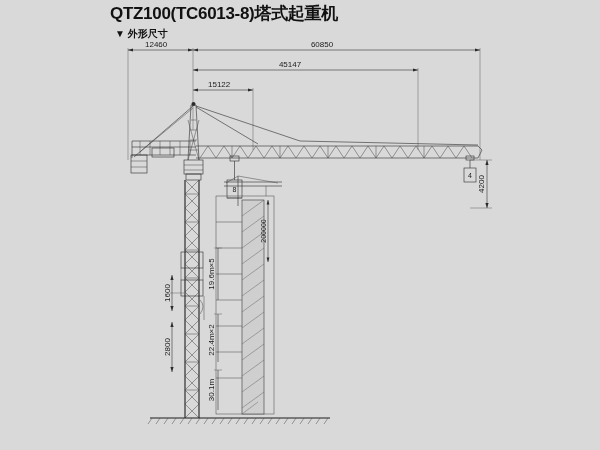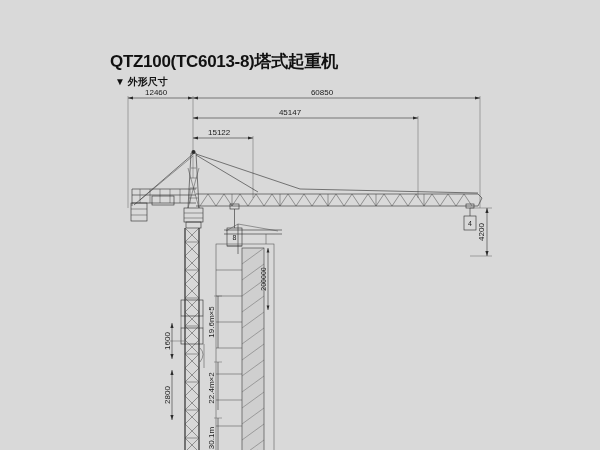--- a/index.html
+++ b/index.html
@@ -3,21 +3,21 @@
 <meta charset="utf-8">
 <style>
   html,body{margin:0;padding:0;}
   body{
     width:600px;height:450px;
     background:#d9d9d9;
     font-family:"Liberation Sans",sans-serif;
     overflow:hidden;
     position:relative;
   }
-  #page{position:relative;width:600px;height:370px;margin-top:48px;}
+  #page{position:relative;width:600px;height:370px;}
 
   .title{
     position:absolute;left:110px;top:2px;
     font-size:17px;font-weight:bold;color:#111;
     letter-spacing:-0.3px;white-space:nowrap;
   }
   .subtitle{
     position:absolute;left:115px;top:27px;
     font-size:10px;font-weight:bold;color:#111;white-space:nowrap;
   }

